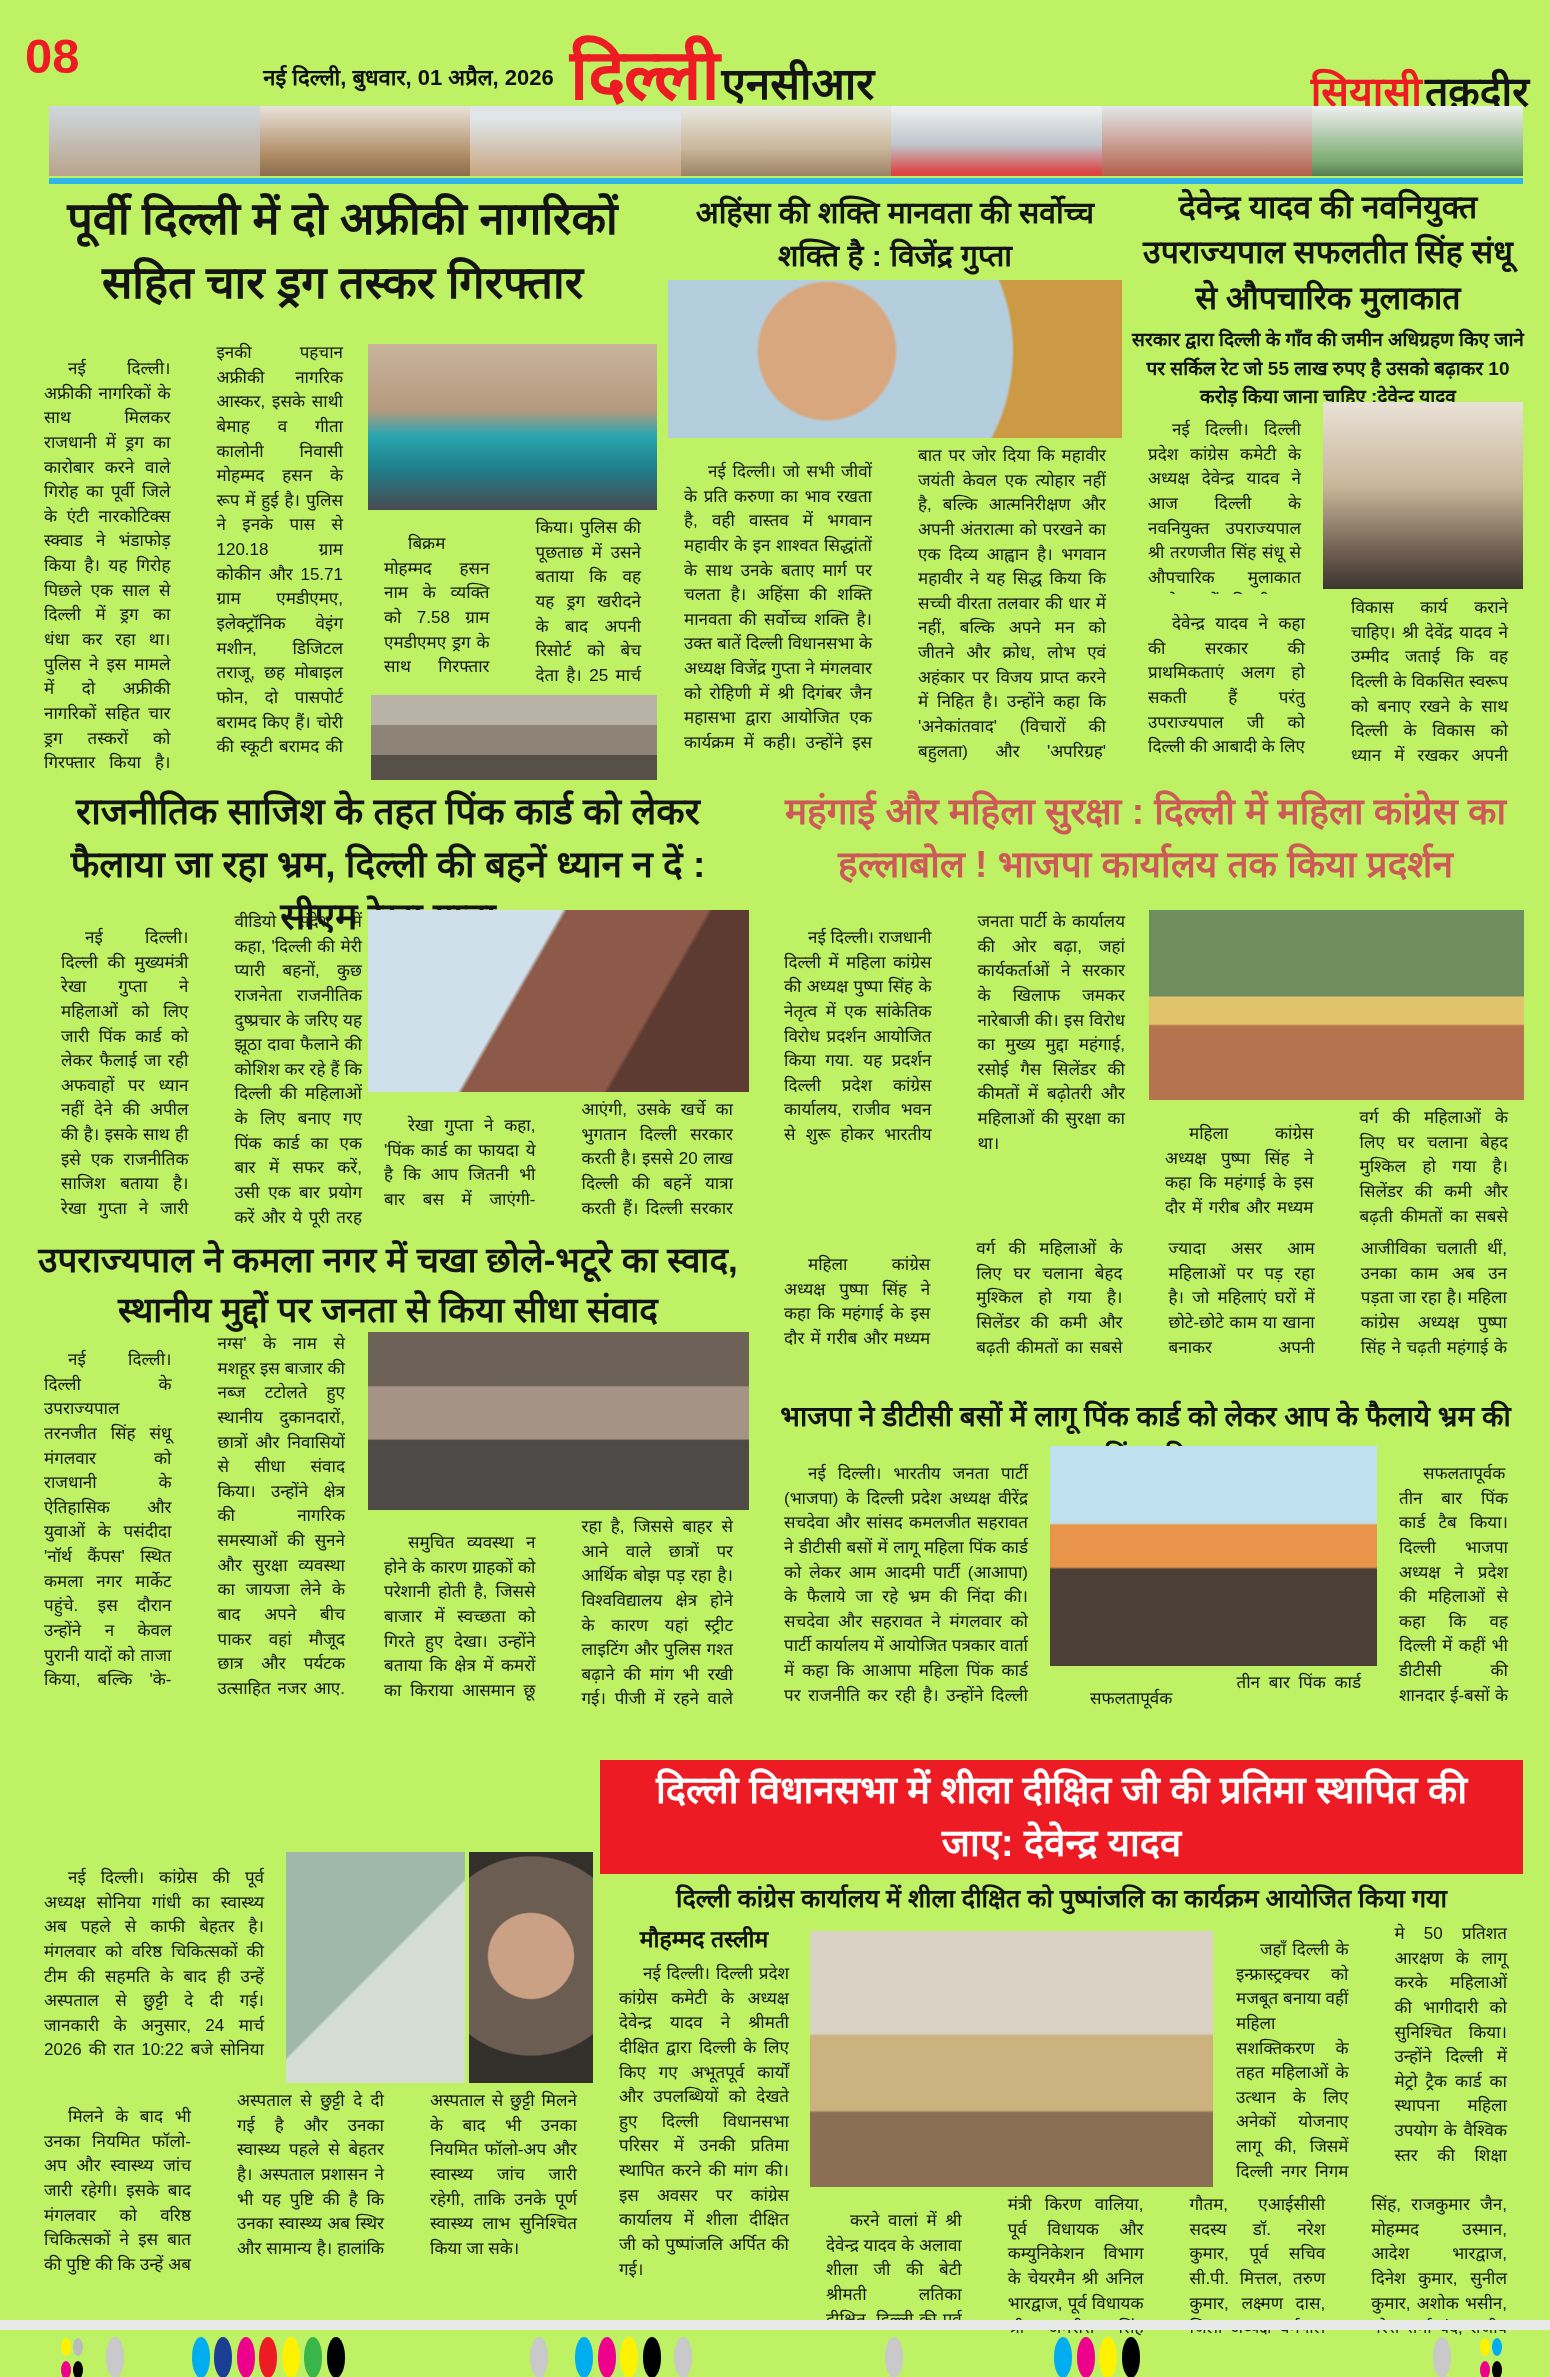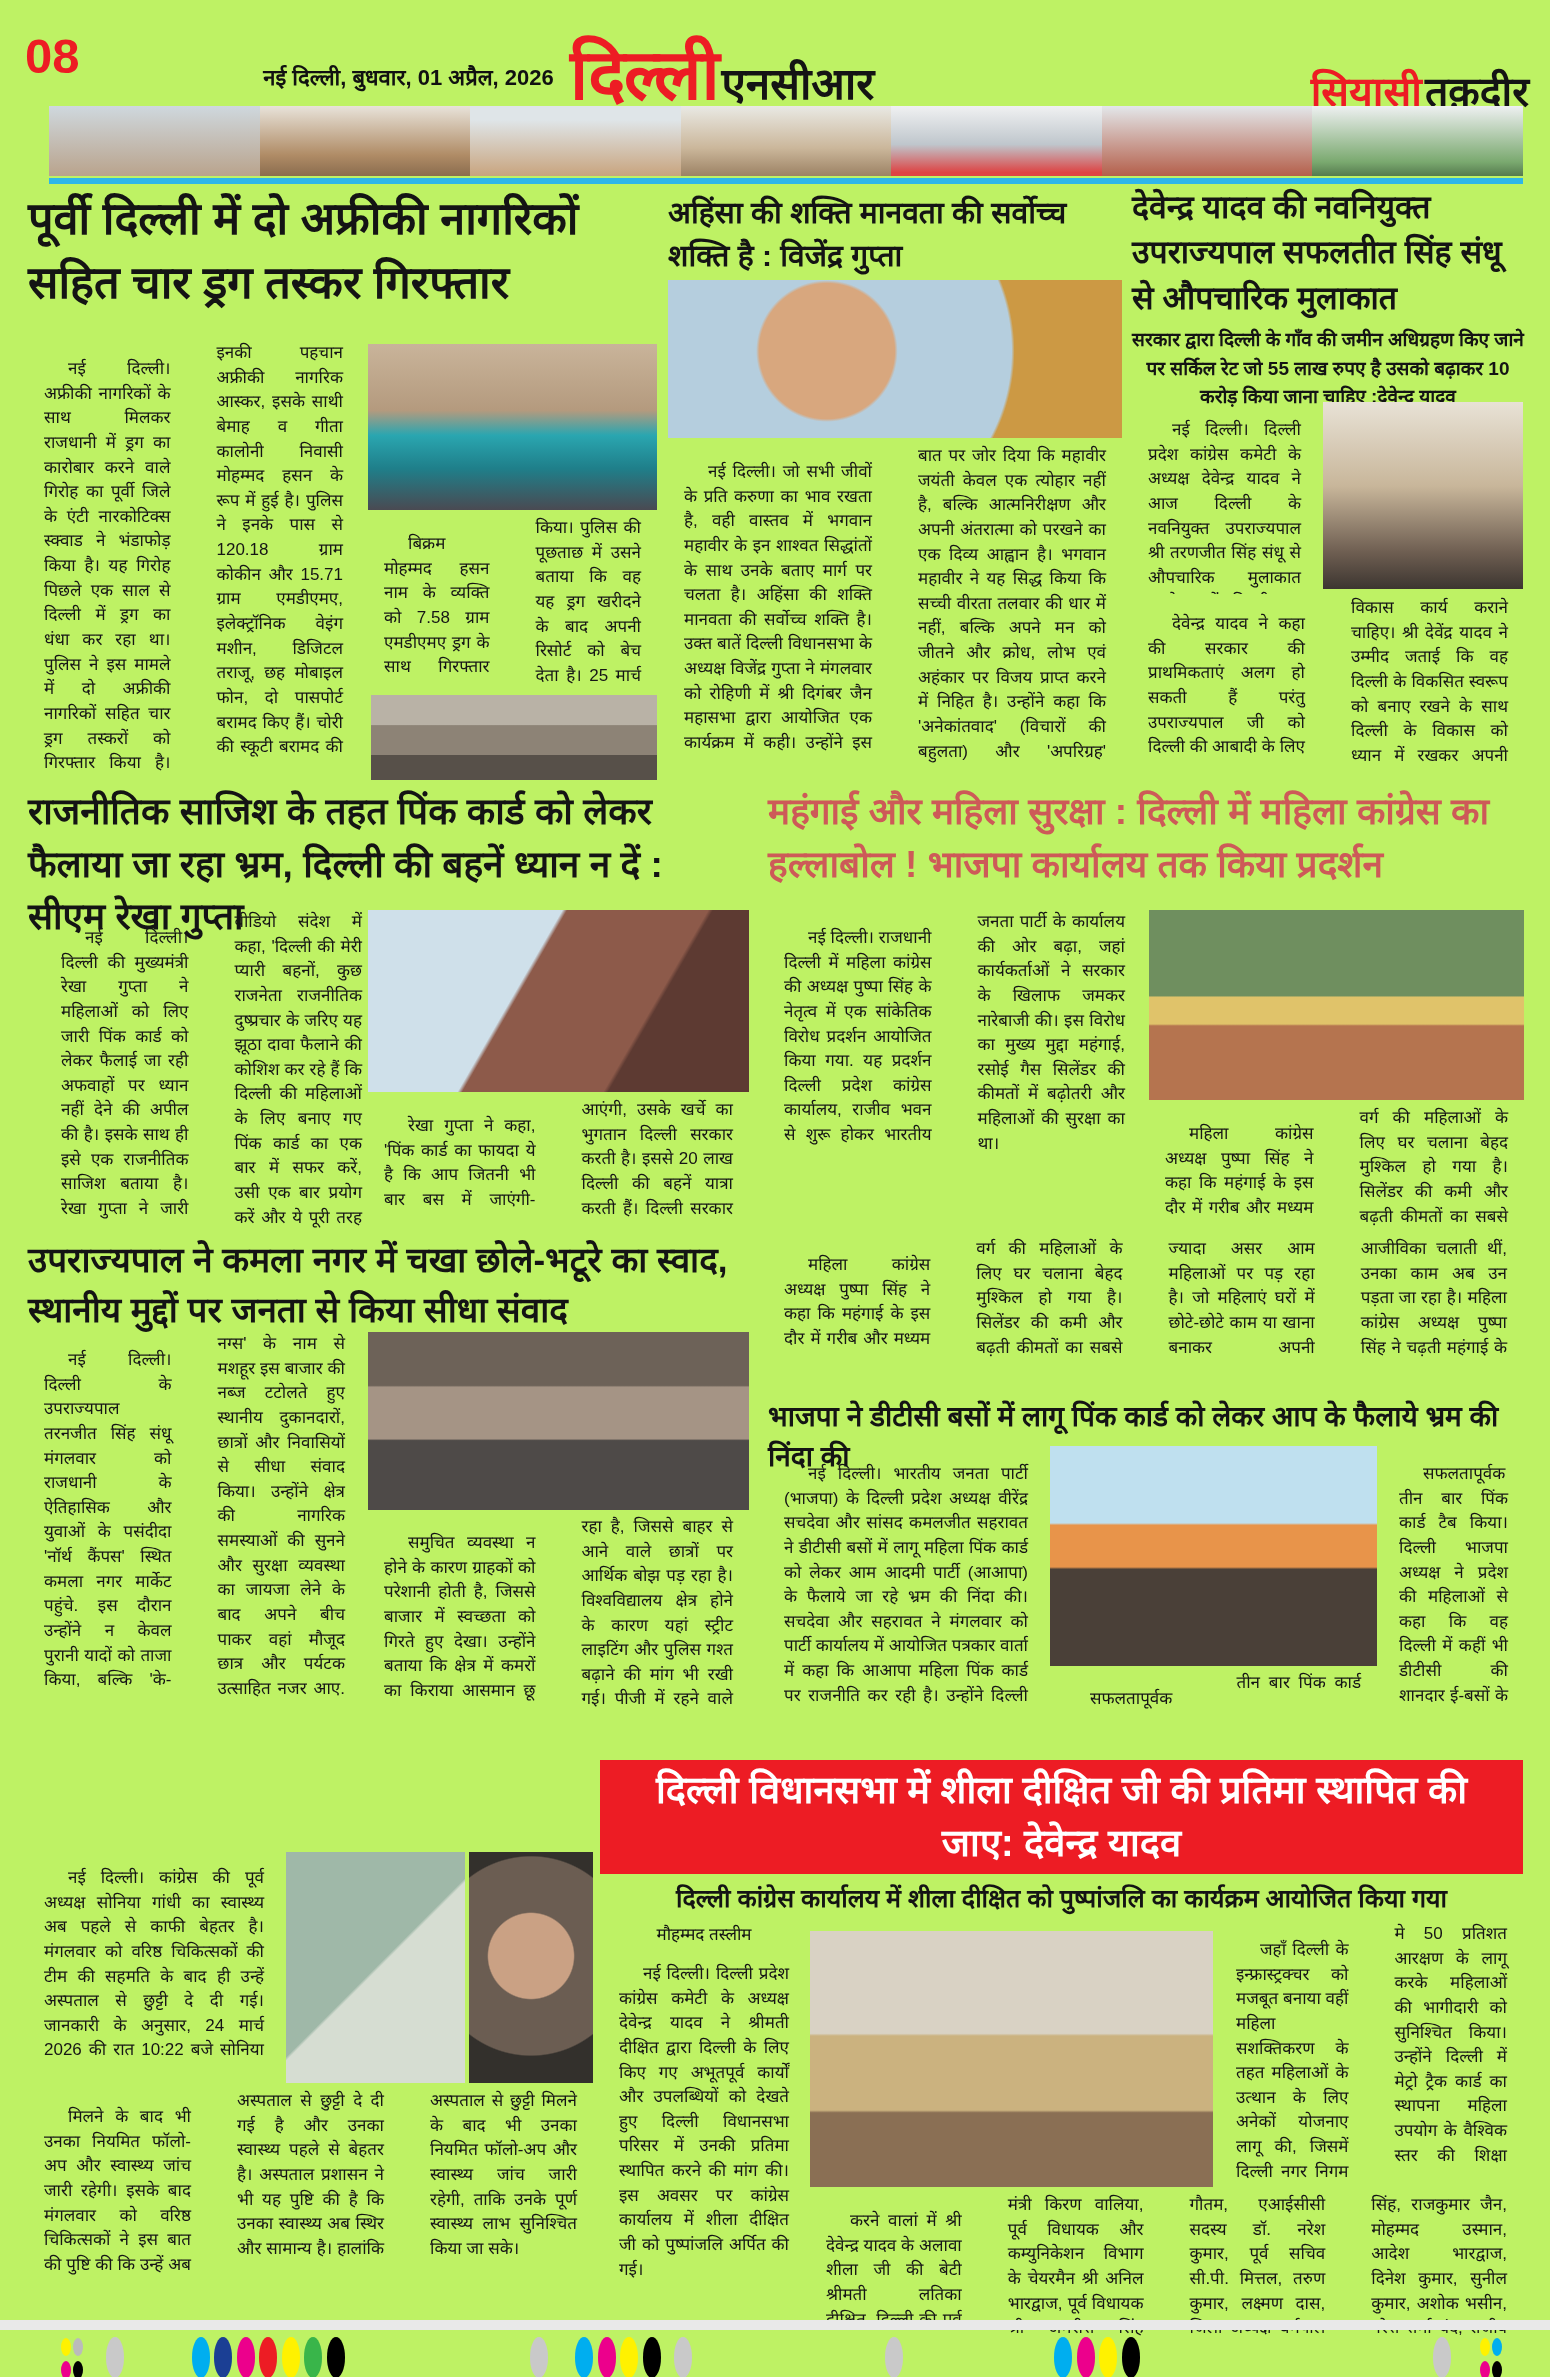--- a/index.html
+++ b/index.html
@@ -20,21 +20,21 @@
   #banner .tile{flex:1;margin:0;height:100%;}
   .bt1{background:linear-gradient(#cfd8de,#b9a38c);}
   .bt2{background:linear-gradient(#e8e3da,#b08c66 70%,#8a6c4e);}
   .bt3{background:linear-gradient(#dfe5e8 20%,#c8a47e);}
   .bt4{background:linear-gradient(#e9e9e4,#cbb79b 60%,#9c8264);}
   .bt5{background:linear-gradient(#f0f1f2,#bfc6cc 55%,#d44 95%);}
   .bt7{background:linear-gradient(#e3e7ea,#b45f4a);}
   .bt8{background:linear-gradient(#eef0f1,#7aa96f 80%,#557a4e);}
   #cyanrule{left:49px;top:178px;width:1474px;height:5.6px;background:#2eb6ea;}
   
-  .hl{font-weight:800;color:#141414;text-align:left;line-height:1.42;}
+  .hl{font-weight:800;color:#141414;text-align:center;line-height:1.42;}
   .body-txt{font-size:17px;line-height:1.45;text-align:justify;overflow:hidden;color:#151515;}
   .body-txt p{margin:16px;text-indent:24px;}
   .cols2{column-count:2;column-gap:14px;}
   .cols3{column-count:3;column-gap:14px;}
   .cols4{column-count:4;column-gap:14px;}
   .photo{background:#ccc;}
   .ph-police{background:linear-gradient(180deg,#c9b49a 0%,#b49a7e 40%,#2aa6b0 55%,#1f7f8a 75%,#4a4a52 100%);}
   .ph-speaker{background:radial-gradient(circle at 35% 45%,#d8a77e 0 22%,#b5cede 23% 60%,#c94 61% 100%);}
   .ph-meeting{background:linear-gradient(180deg,#e8e2d6,#c8b69a 45%,#6f5f52 80%,#3c3530);}
   .ph-cm{background:linear-gradient(120deg,#cfe0ea 0 40%,#8d5a4a 41% 70%,#5d3a32 71% 100%);}
@@ -86,21 +86,21 @@
   
   #a8-hl{left:28px;top:1750px;width:565px;font-size:34px;}
   #a8-txt1{left:28px;top:1850px;width:252px;height:234px;column-count:1;}
   #a8-photo1{left:286px;top:1852px;width:179px;height:231px;}
   #a8-photo2{left:469px;top:1852px;width:124px;height:231px;}
   #a8-txt2{left:28px;top:2089px;width:565px;height:258px;}
   
   #a9-box{left:600px;top:1760px;width:923px;height:114px;background:#ed1c24;display:flex;align-items:center;justify-content:center;}
   #a9-box .in{width:96%;text-align:center;color:#ffffff;font-weight:800;font-size:38px;line-height:1.4;}
   #a9-sub{left:600px;top:1880px;width:923px;font-size:25px;font-weight:800;text-align:center;color:#141414;}
-  #a9-byline{left:603px;top:1922px;width:202px;text-align:center;font-size:17px;font-weight:400;}
+  #a9-byline{left:603px;top:1922px;width:202px;text-align:center;font-size:23px;font-weight:700;}
   #a9-txt1{left:603px;top:1946px;width:202px;height:400px;column-count:1;}
   #a9-photo{left:810px;top:1931px;width:403px;height:256px;}
   #a9-txt2{left:1220px;top:1922px;width:303px;height:265px;}
   #a9-txt3{left:810px;top:2193px;width:713px;height:154px;}
   
   #graybar{left:0;top:2320px;width:1550px;height:10px;background:#e9e9e9;}
   .mark{position:absolute;top:2337px;border-radius:50%;}
   .ell{width:18.3px;height:41px;}
   .dotS{width:10px;height:18.3px;border-radius:50%;position:absolute;}
 </style>

